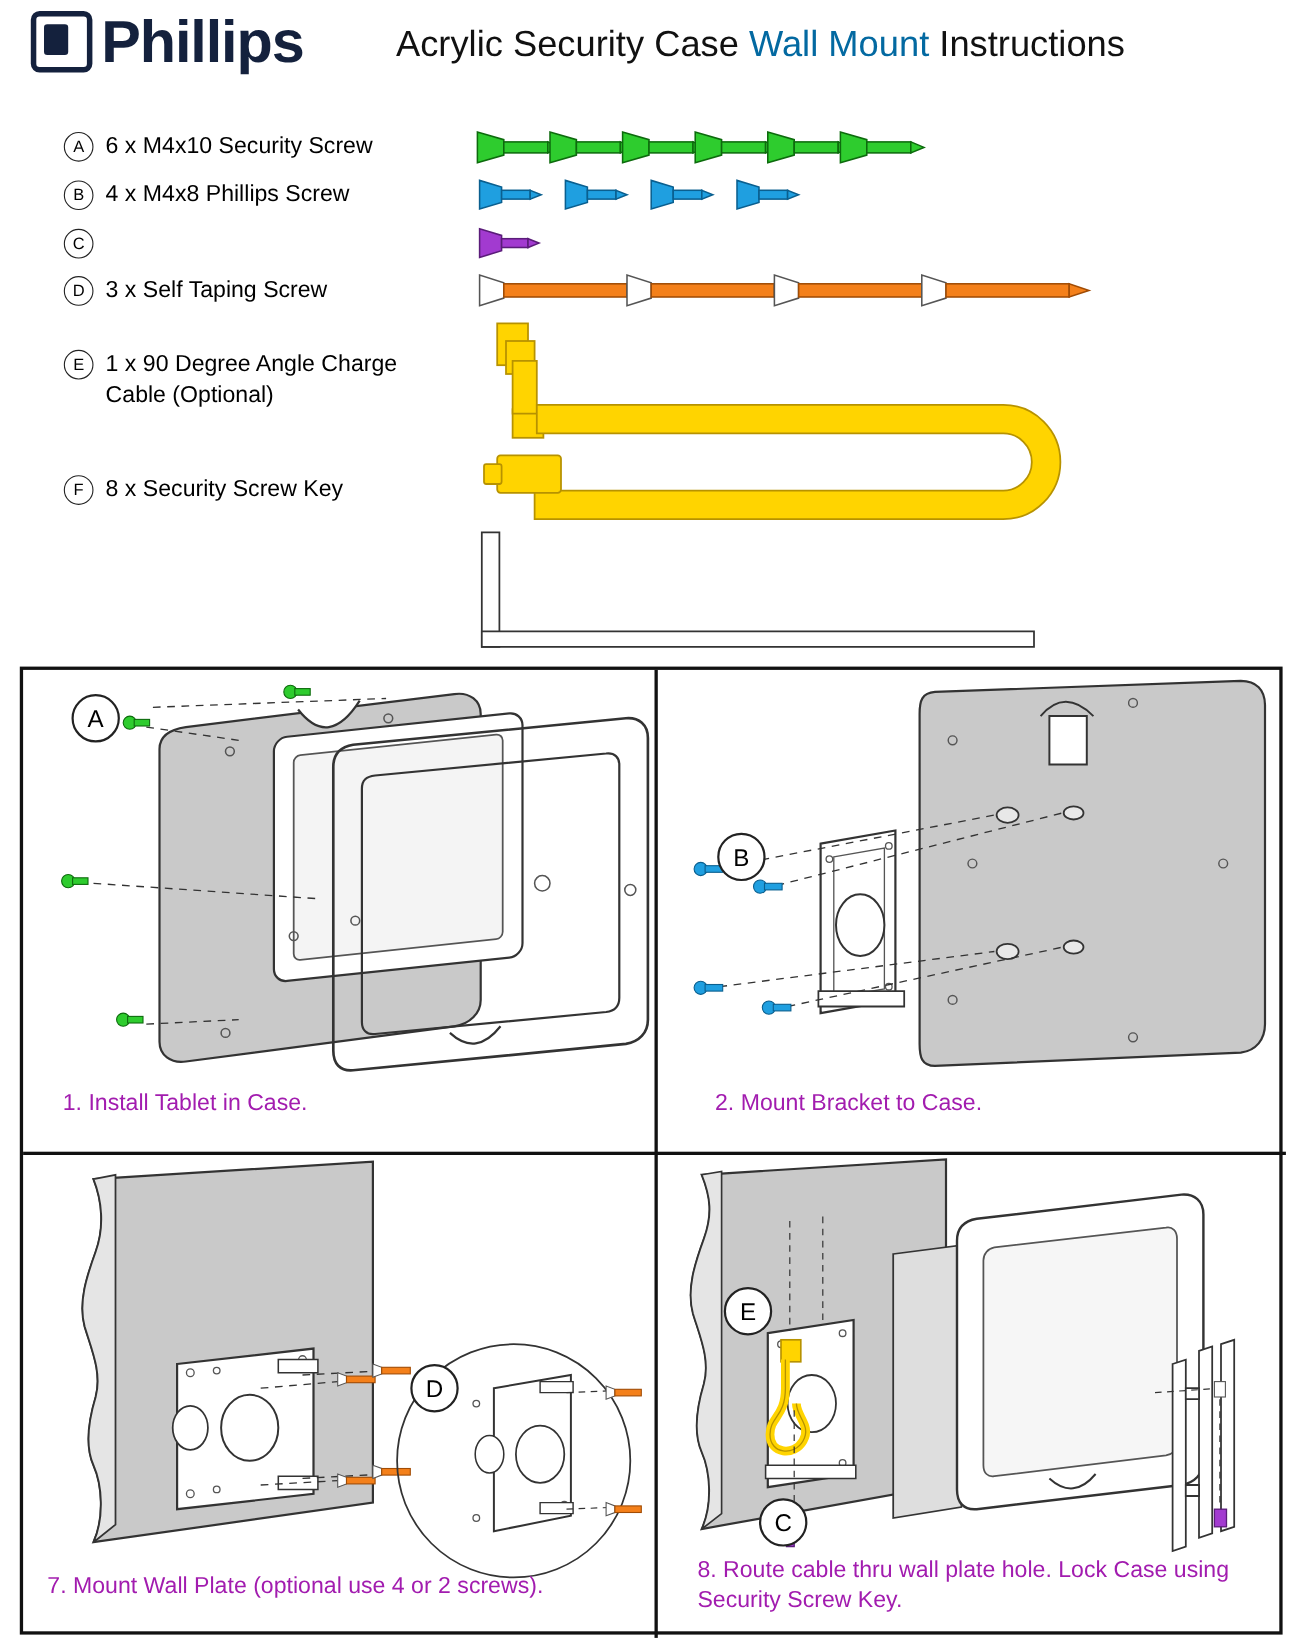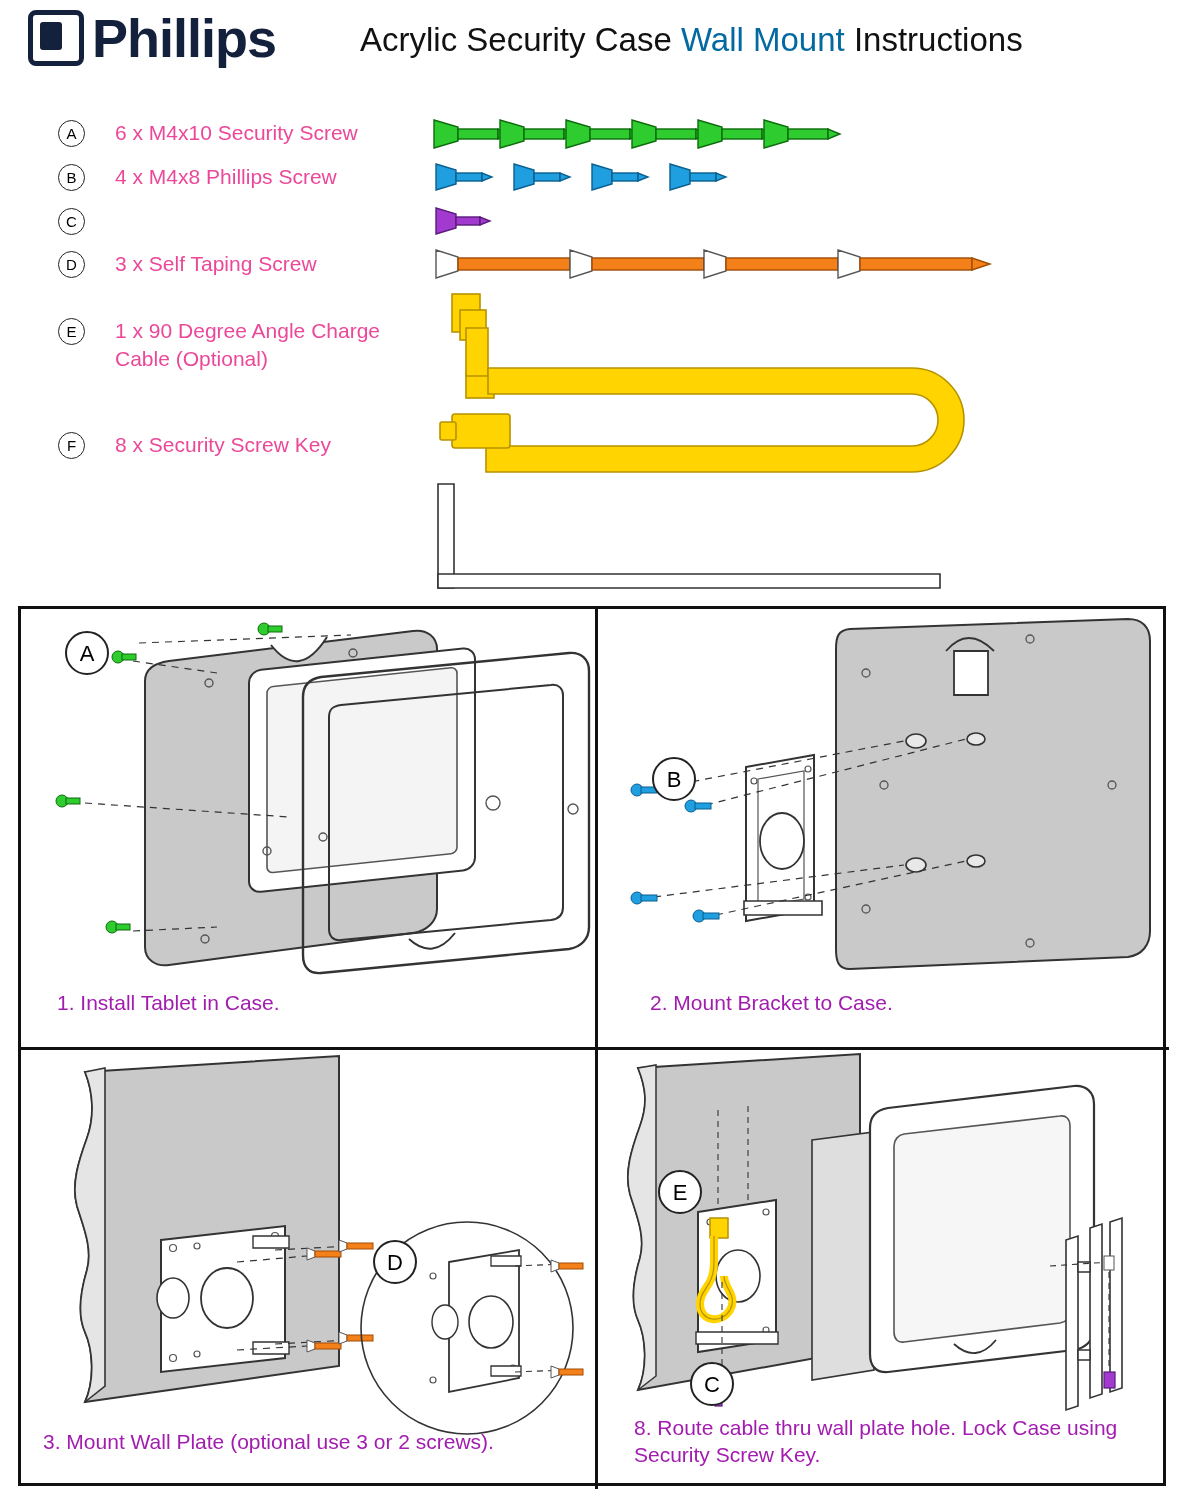--- a/index.html
+++ b/index.html
@@ -18,21 +18,21 @@
   #logo-mark:after{content:"";position:absolute;left:7px;top:7px;width:22px;height:28px;
     background:#14213d;border-radius:3px;}
   #logo-text{position:absolute;left:92px;top:8px;font-size:54px;font-weight:bold;
     letter-spacing:-1px;color:#14213d;line-height:60px;}
   #header-title{position:absolute;left:360px;top:20px;font-size:33px;line-height:40px;color:#111;}
   .red{color:#0369a1;}
   
   #parts{position:absolute;left:0;top:96px;width:1178px;height:500px;}
   .circ{position:absolute;width:27px;height:27px;border:1.6px solid #222;border-radius:50%;
     font-size:15px;line-height:26px;text-align:center;box-sizing:border-box;background:#fff;}
-  .plabel{position:absolute;font-size:21px;line-height:28px;color:#ec4899;white-space:pre-line;margin-left:19px;}
+  .plabel{position:absolute;font-size:21px;line-height:28px;color:#000000;white-space:pre-line;}
   
   #panels{position:absolute;left:18px;top:606px;width:1148px;height:880px;
     border:3px solid #111;box-sizing:border-box;}
   .vline{position:absolute;left:574px;top:0;width:3px;height:880px;background:#111;}
   .hline{position:absolute;left:0;top:438px;width:1148px;height:3px;background:#111;}
   .panel{position:absolute;box-sizing:border-box;}
   #p1{left:0;top:0;width:574px;height:438px;}
   #p2{left:577px;top:0;width:571px;height:438px;}
   #p3{left:0;top:441px;width:574px;height:436px;}
   #p4{left:577px;top:441px;width:571px;height:436px;}
@@ -359,21 +359,21 @@
             <polygon points="0,0 0,12 8,9 8,3" fill="#fff" stroke="#555" stroke-width="1"></polygon>
             <rect x="8" y="3" width="24" height="6" fill="#f4801a" stroke="#a14c05" stroke-width="1"></rect>
           </g>
         <g transform="translate(530,316)">
             <polygon points="0,0 0,12 8,9 8,3" fill="#fff" stroke="#555" stroke-width="1"></polygon>
             <rect x="8" y="3" width="24" height="6" fill="#f4801a" stroke="#a14c05" stroke-width="1"></rect>
           </g>
       </g>
     </svg>
     <div class="bigcirc" style="left:352px;top:190px;">D</div>
-    <div class="caption" style="left:22px;top:378px;width:548px;">3. Mount Wall Plate (optional use 3 or 2 screws).</div>
+    <div class="caption" style="left:22px;top:378px;width:548px;">7. Mount Wall Plate (optional use 4 or 2 screws).</div>
   </div>
 
   <div class="panel" id="p4">
     <svg class="artsvg" width="571" height="400">
 
       <path d="M40,18 L262,4 L262,300 L40,340 C50,318 48,288 40,270 C32,252 36,228 42,208 C48,186 38,164 32,144 C26,122 34,98 42,76 C50,54 48,38 40,18 Z" fill="#c9c9c9" stroke="#333" stroke-width="2"></path>
       <path d="M40,18 L58,15 L58,326 L40,340 C50,318 48,288 40,270 C32,252 36,228 42,208 C48,186 38,164 32,144 C26,122 34,98 42,76 C50,54 48,38 40,18 Z" fill="#e5e5e5" stroke="#333" stroke-width="1.5"></path>
 
       <path d="M100,162 L178,150 L178,290 L100,302 Z" fill="#ffffff" stroke="#333" stroke-width="2"></path>
       <ellipse cx="140" cy="226" rx="22" ry="26" fill="#fff" stroke="#333" stroke-width="1.6"></ellipse>

